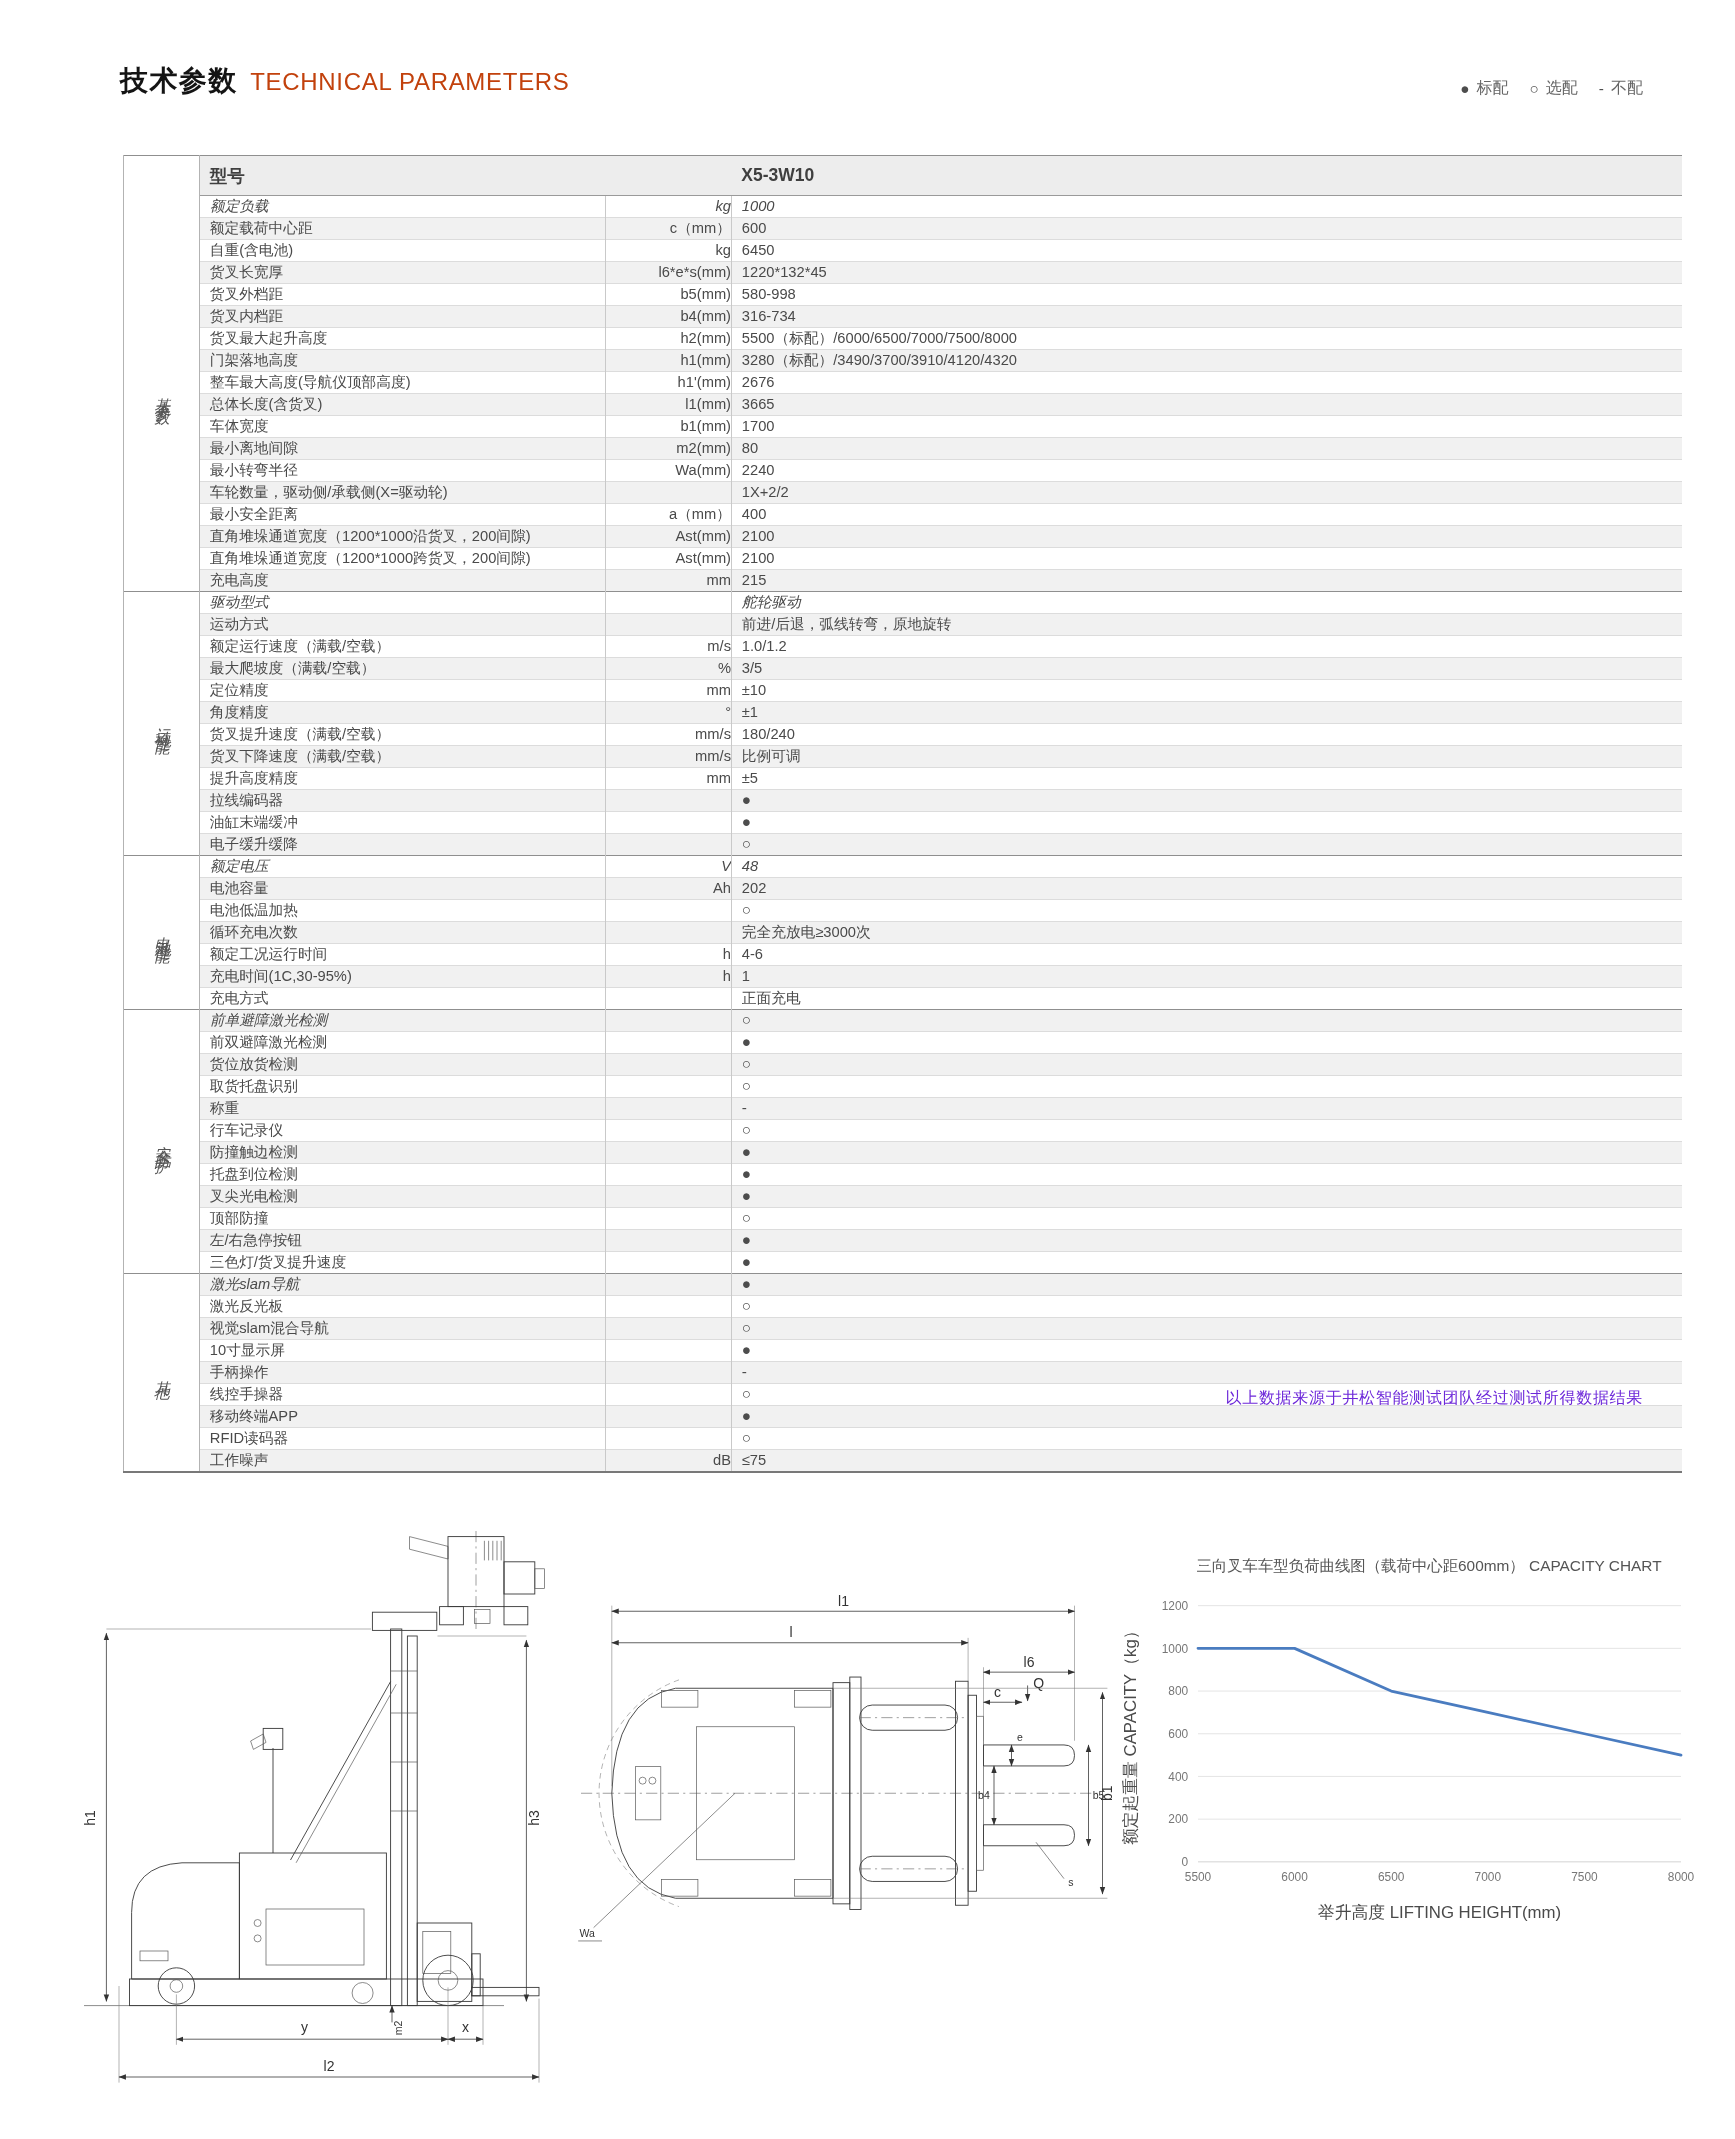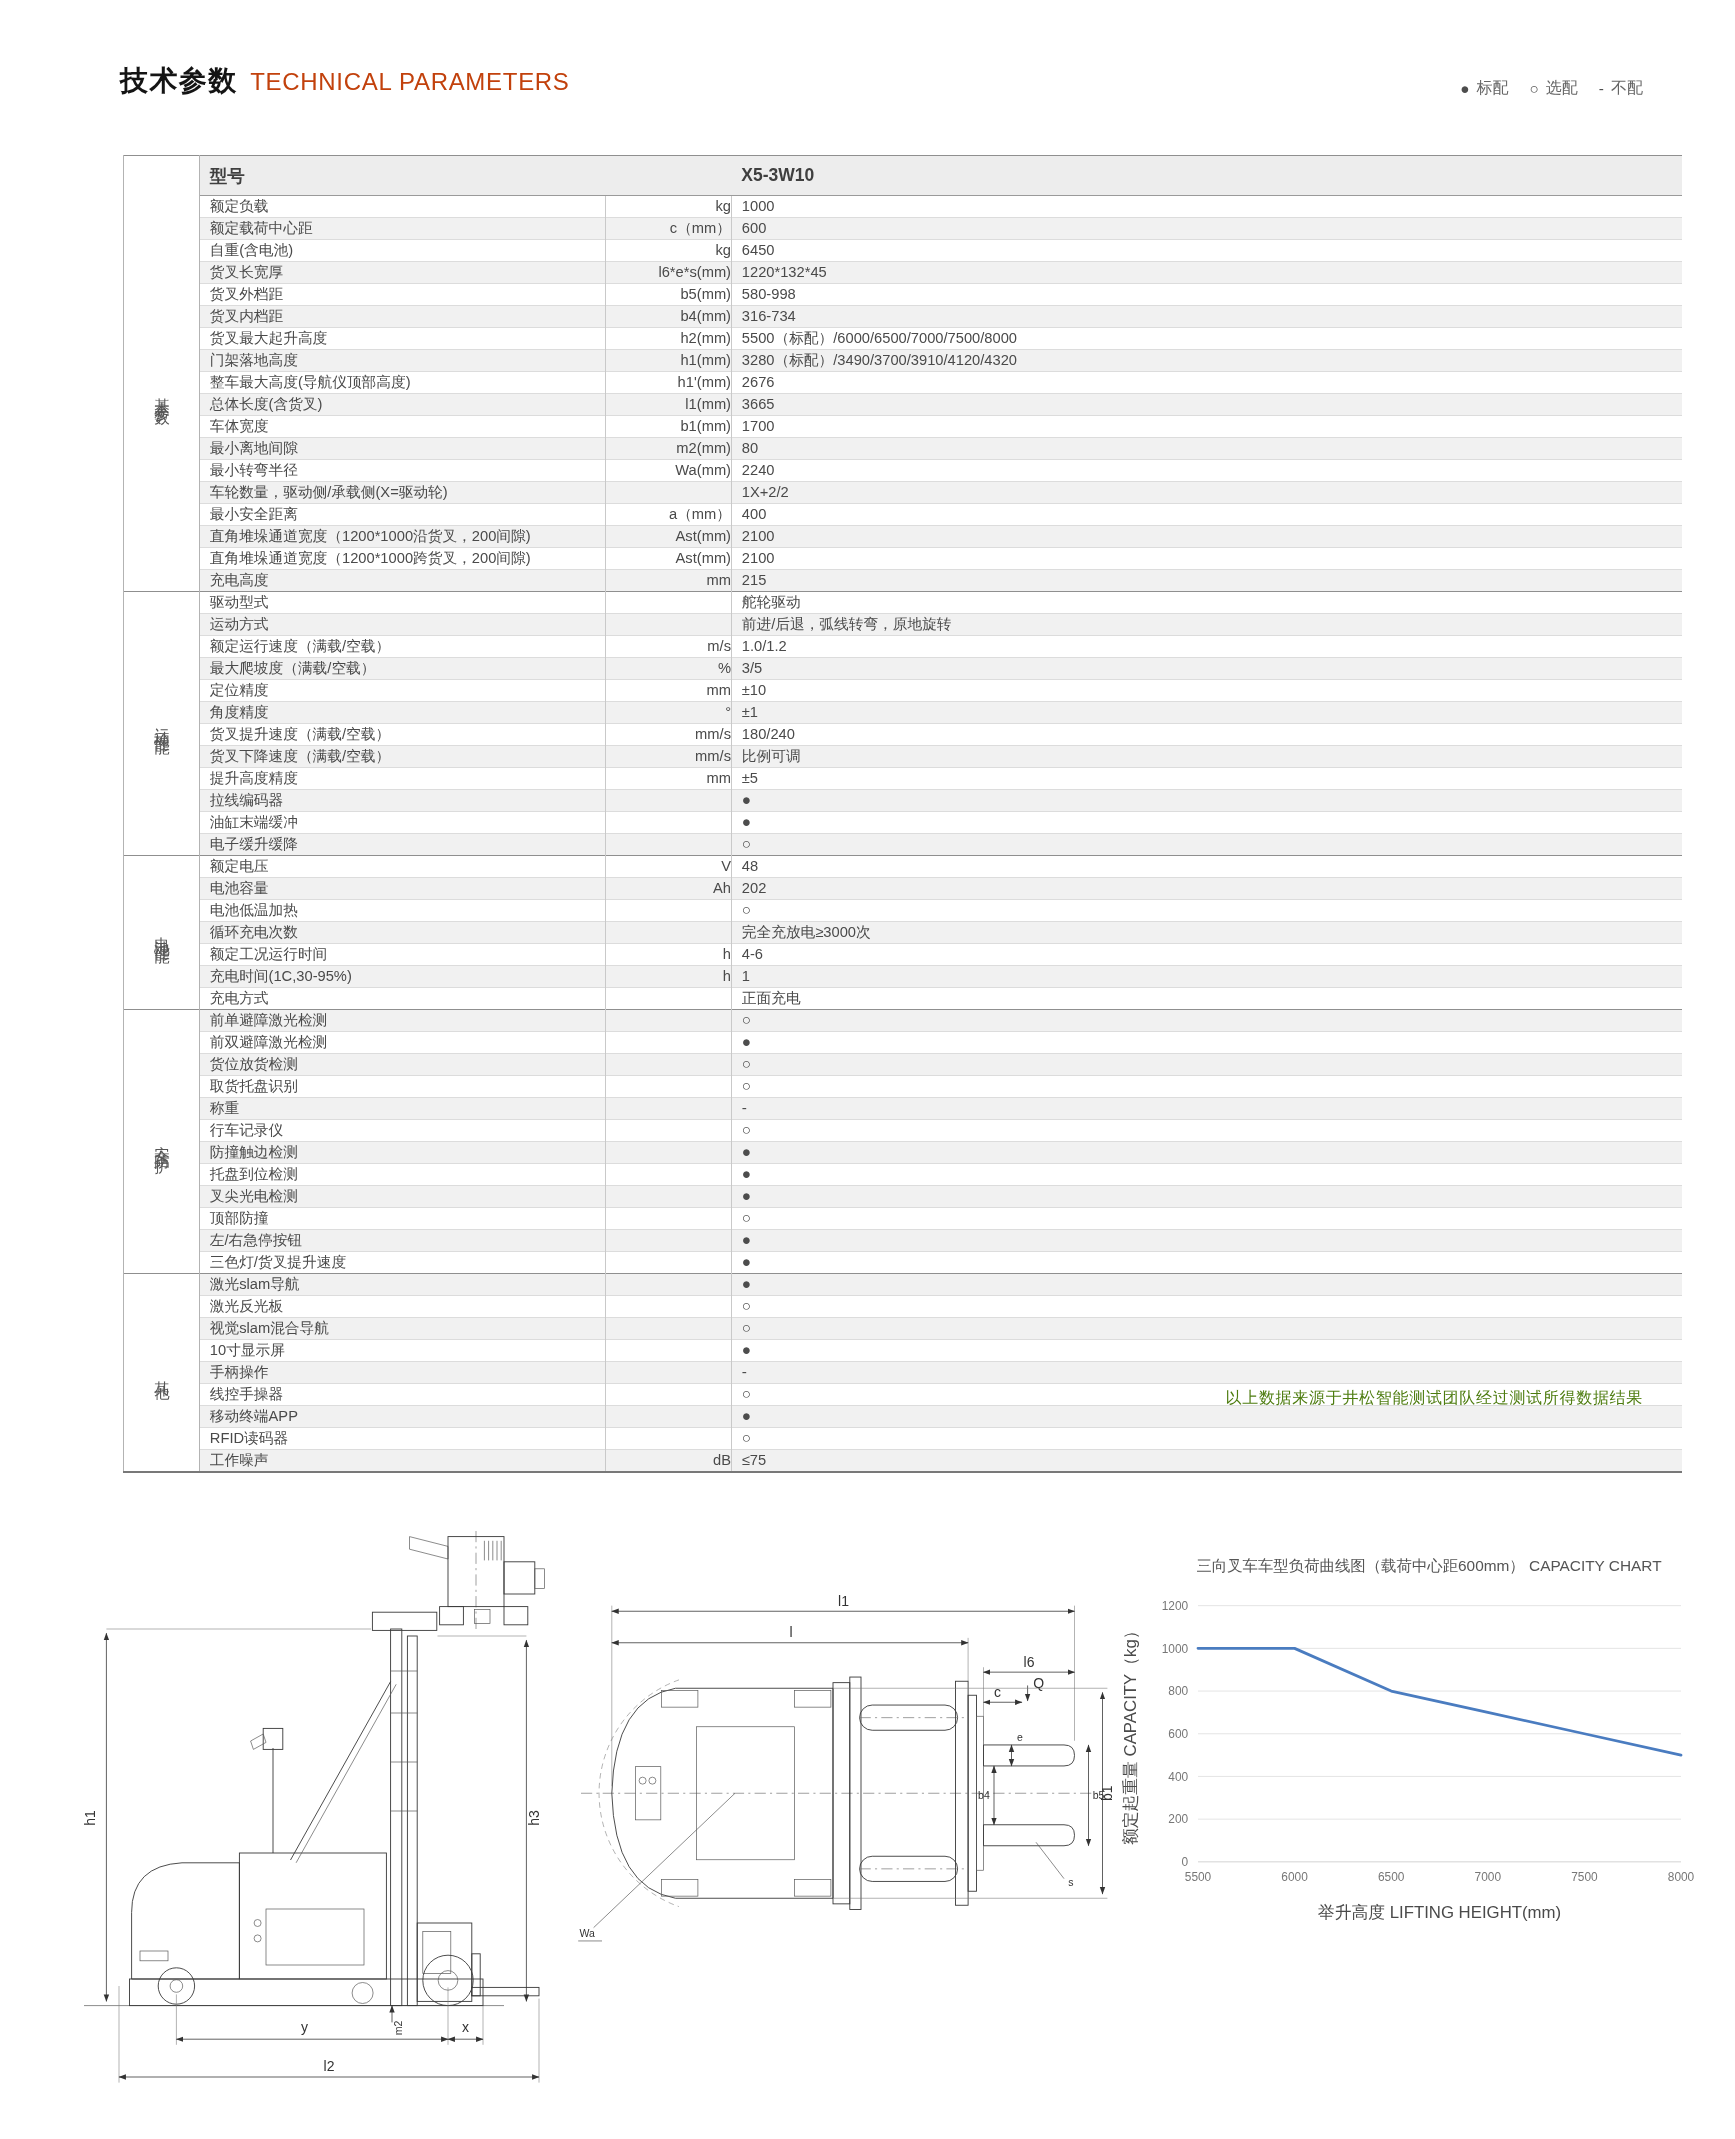--- a/index.html
+++ b/index.html
@@ -24,28 +24,28 @@
   #param-table col.c-val{width:950px;}
   #param-table th{height:39px;background:#ededed;font-size:17.5px;font-weight:bold;color:#3f3f3f;
     text-align:left;padding:0 0 0 9.8px;border-bottom:0.7px solid #9a9a9a;}
   #param-table th.sec-head{background:#fff;border-left:0.7px solid #b3b3b3;border-right:0.7px solid #b3b3b3;border-bottom:none;padding:0;}
   #param-table td{height:21px;padding:0 0 0 9.8px;line-height:1.1;border-top:0.7px solid #dcdcdc;
     white-space:nowrap;overflow:hidden;}
   #param-table td.unit-cell{padding-left:8.4px;text-align:right;}
   #param-table td.name-cell{border-right:0.7px solid #c9c9c9;}
   #param-table td.unit-cell{border-right:0.7px solid #c9c9c9;}
   #param-table tr.stripe td{background:#f1f1f1;}
-  #param-table tr.sec-start td{border-top:0.7px solid #8f8f8f;}
+  #param-table tr.sec-start td{border-top:0.7px solid #8f8f8f;font-style:italic;}
   #param-table td.section-cell{writing-mode:vertical-lr;text-orientation:upright;text-align:center;
     padding:0;background:#fff !important;border-left:0.7px solid #b3b3b3;border-right:0.7px solid #b3b3b3;
     font-size:15.4px;letter-spacing:4.2px;color:#555;}
   #param-table td.section-cell.first{border-top:none;}
   #param-table td.sym{font-size:15.4px;color:#4d4d4d;}
 
-  #footnote{position:absolute;top:1388px;right:55px;font-size:16px;color:#4d7c0f;letter-spacing:0.7px;}
+  #footnote{position:absolute;top:1388px;right:55px;font-size:16px;color:#6d28d9;letter-spacing:0.7px;}
 
   
   .drw{position:absolute;}
   .ln{stroke:#3a3a3a;stroke-width:1.3;fill:none;}
   .thin{stroke:#5a5a5a;stroke-width:1;fill:none;}
   .ext{stroke:#777;stroke-width:0.8;fill:none;}
   .cl{stroke:#666;stroke-width:0.9;fill:none;stroke-dasharray:16 6 3 6;}
   .dln{stroke:#333;stroke-width:1.1;fill:none;}
   .dim-t{font-size:20px;fill:#333;}
   .dim-s{font-size:15px;fill:#333;}

